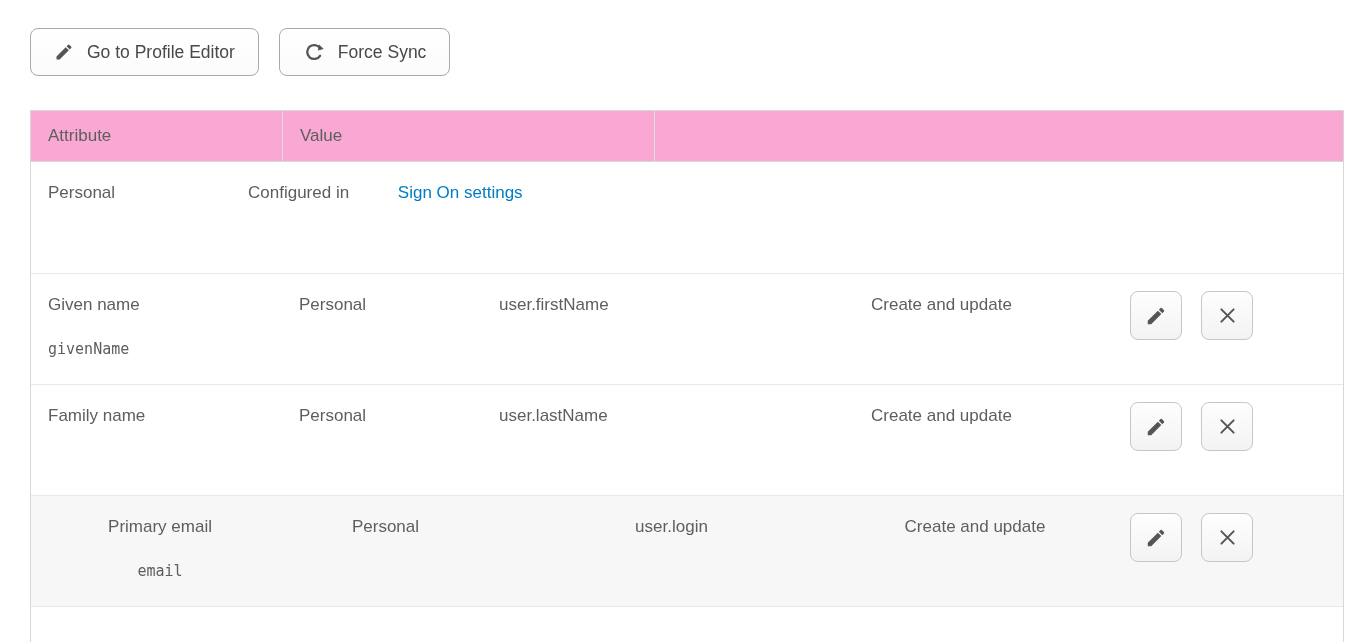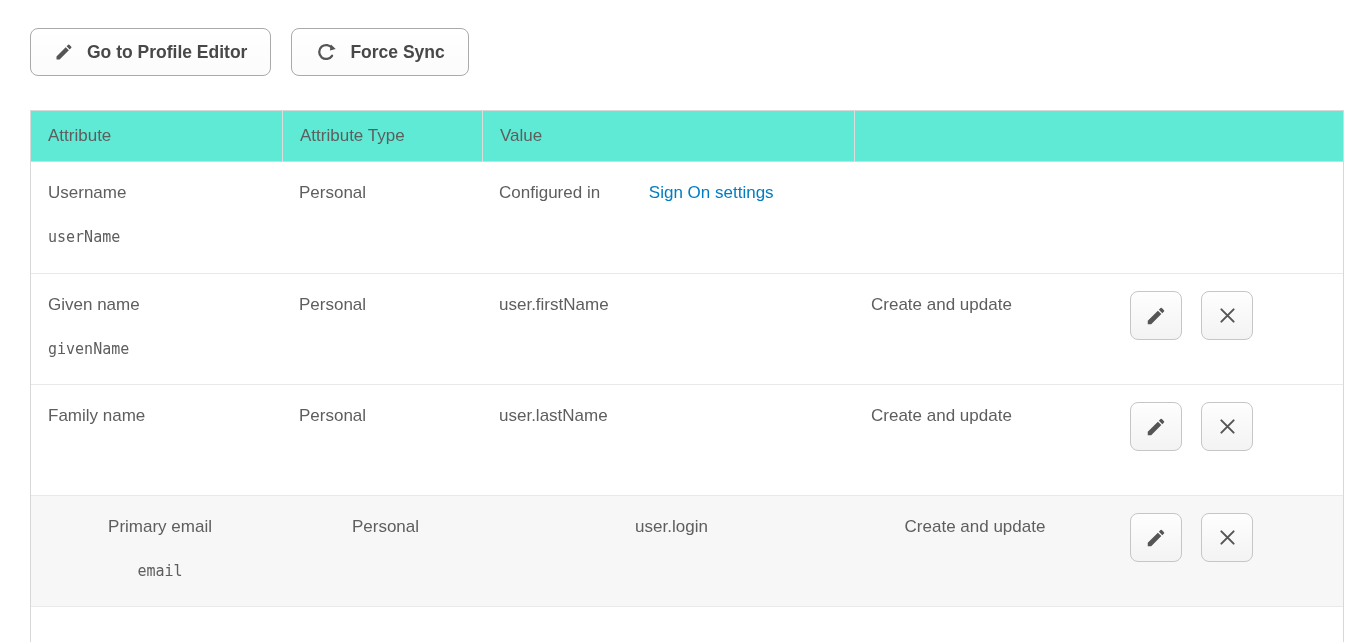--- a/index.html
+++ b/index.html
@@ -16,35 +16,34 @@
   .toolbar { display: flex; gap: 20px; }
   .btn {
     display: inline-flex; align-items: center; gap: 13px;
     height: 48px; padding: 0 23px;
     background: linear-gradient(#ffffff, #fbfbfb);
     border: 1px solid #aaaaaa;
     border-radius: 8px;
     font-family: "Liberation Sans", sans-serif;
     font-size: 17.5px; color: #484848;
     cursor: pointer;
-    font-weight: bold;
   }
   .btn svg { flex: 0 0 auto; }
 
   
   .table {
     margin-top: 34px;
     width: 1314px;
     border: 1px solid #d8d8d8;
     border-bottom: none;
   }
   .thead {
     display: flex;
     height: 51px;
-    background: #5eead4;
+    background: #f9a8d4;
     border-bottom: 1px solid #d8d8d8;
   }
   .th {
     display: flex; align-items: center;
     padding-left: 17px;
     font-size: 17px; color: #5e5e5e;
   }
   .th + .th { border-left: 1px solid #dddddd; }
 
   .tr { display: flex; height: 111px; background: #ffffff; }
@@ -100,30 +99,25 @@
         </svg>
       </span>
       <span>Force Sync</span>
     </button>
   </div>
 
   <div class="table">
 
     <div class="thead">
       <div class="th col-attr">Attribute</div>
-      <div class="th col-type">Attribute Type</div>
       <div class="th col-value">Value</div>
       <div class="th col-actions"></div>
     </div>
 
     <div class="tr">
-      <div class="td col-attr">
-        <div class="attr-label">Username</div>
-        <div class="attr-var">userName</div>
-      </div>
       <div class="td col-type">Personal</div>
       <div class="td col-value"><span>Configured in </span><a class="link">Sign On settings</a></div>
       <div class="td col-apply"></div>
       <div class="col-actions"></div>
     </div>
 
     <div class="tr">
       <div class="td col-attr">
         <div class="attr-label">Given name</div>
         <div class="attr-var">givenName</div>

